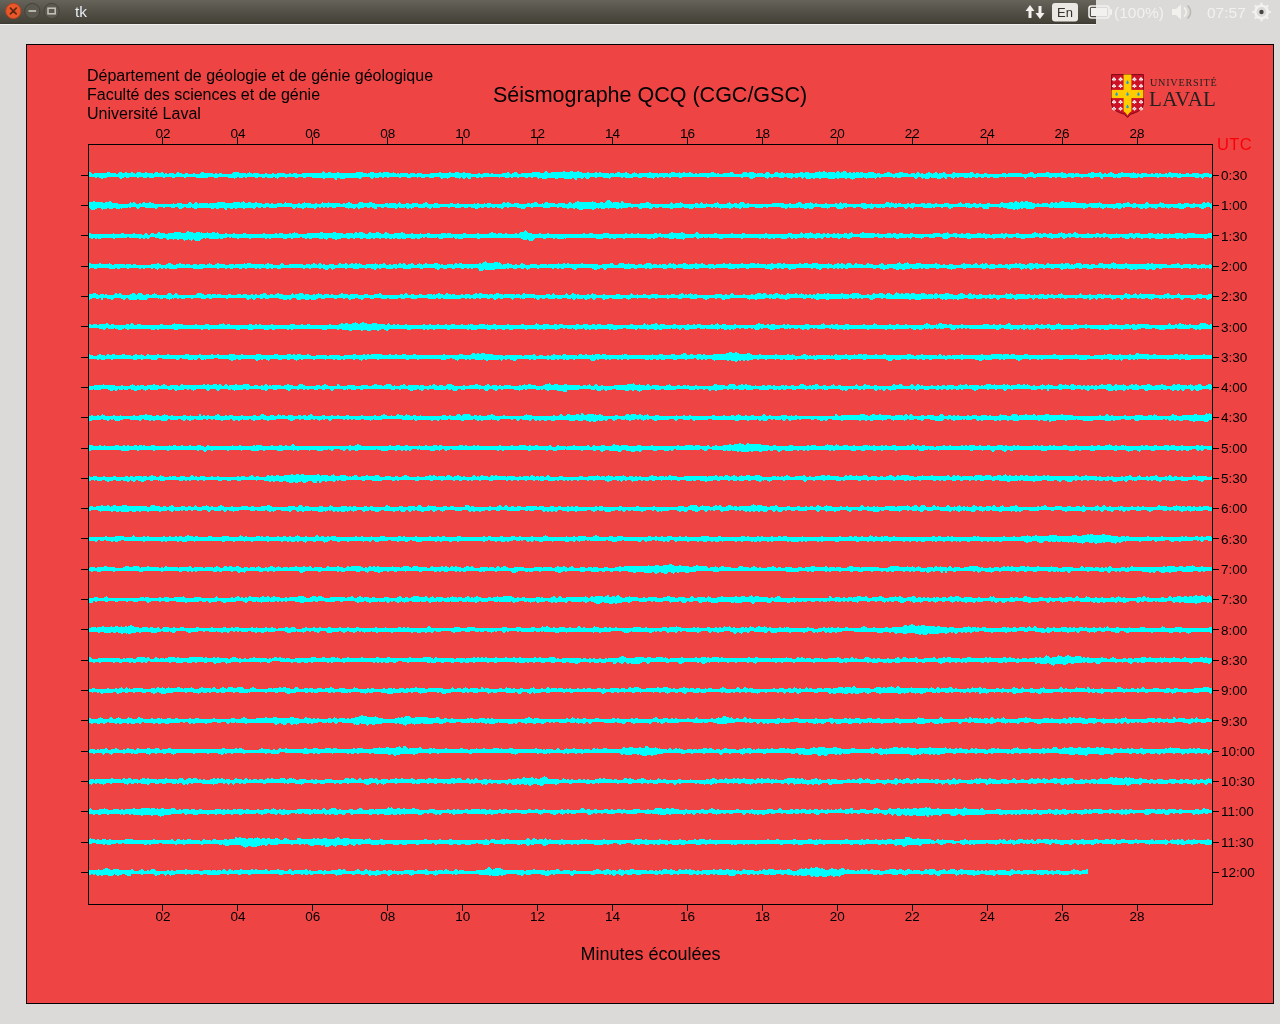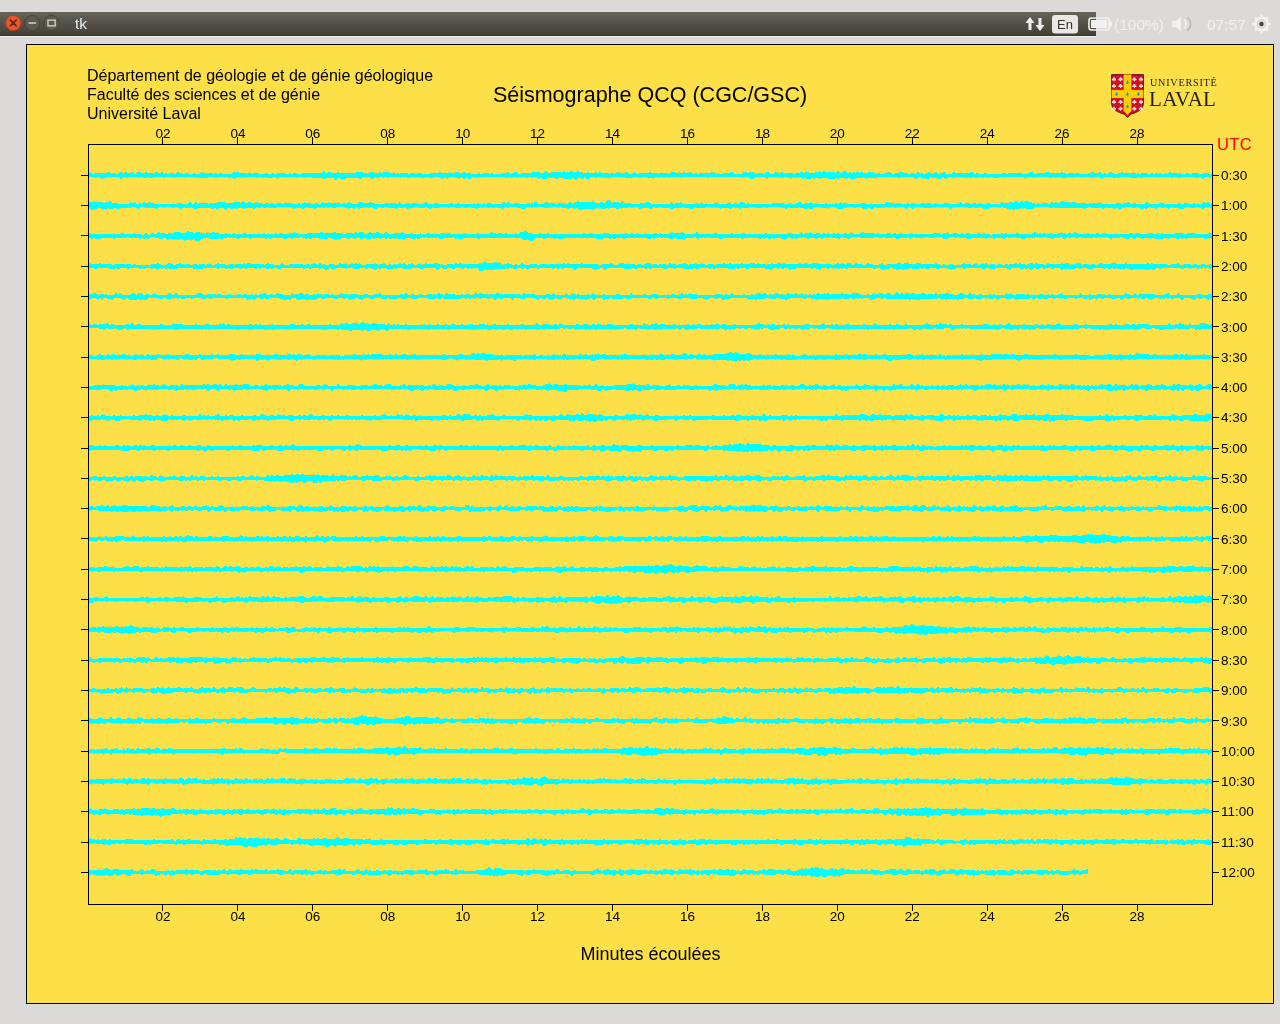--- a/index.html
+++ b/index.html
@@ -1,16 +1,16 @@
 <!DOCTYPE html>
 <html><head><meta charset="utf-8">
 <style>
 html,body{margin:0;padding:0;width:1280px;height:1024px;background:#dbdad9;overflow:hidden;font-family:"Liberation Sans",sans-serif;}
-#bar{position:absolute;left:0;top:12px;width:1096px;height:24px;background:linear-gradient(#66635a,#514e45 55%,#454238 92%,#3a3831);border-bottom:1px solid #f2f1ef;}
-#win{position:absolute;left:26px;top:44px;width:1246px;height:958px;background:#fde047;border:1px solid #000;}
+#bar{position:absolute;left:0;top:0;width:1096px;height:24px;background:linear-gradient(#66635a,#514e45 55%,#454238 92%,#3a3831);border-bottom:1px solid #f2f1ef;}
+#win{position:absolute;left:26px;top:44px;width:1246px;height:958px;background:#ef4444;border:1px solid #000;}
 </style></head>
 <body>
 <div id="bar">
 <svg width="1280" height="24" viewBox="0 0 1280 24" xmlns="http://www.w3.org/2000/svg">
 <circle cx="13.3" cy="11" r="7.6" fill="#e9572b" stroke="#b8431c" stroke-width="1"></circle>
 <path d="M10.4 8.1 L16.2 13.9 M16.2 8.1 L10.4 13.9" stroke="#5e2813" stroke-width="1.7" stroke-linecap="round"></path>
 <circle cx="32.3" cy="11" r="7.6" fill="#5c594f" stroke="#45423a" stroke-width="1"></circle>
 <line x1="28.5" y1="11" x2="36.1" y2="11" stroke="#c8c5be" stroke-width="1.7"></line>
 <circle cx="51.6" cy="11" r="7.6" fill="#5c594f" stroke="#45423a" stroke-width="1"></circle>
 <rect x="48" y="8.2" width="7.2" height="5.6" fill="none" stroke="#c8c5be" stroke-width="1.5"></rect>

